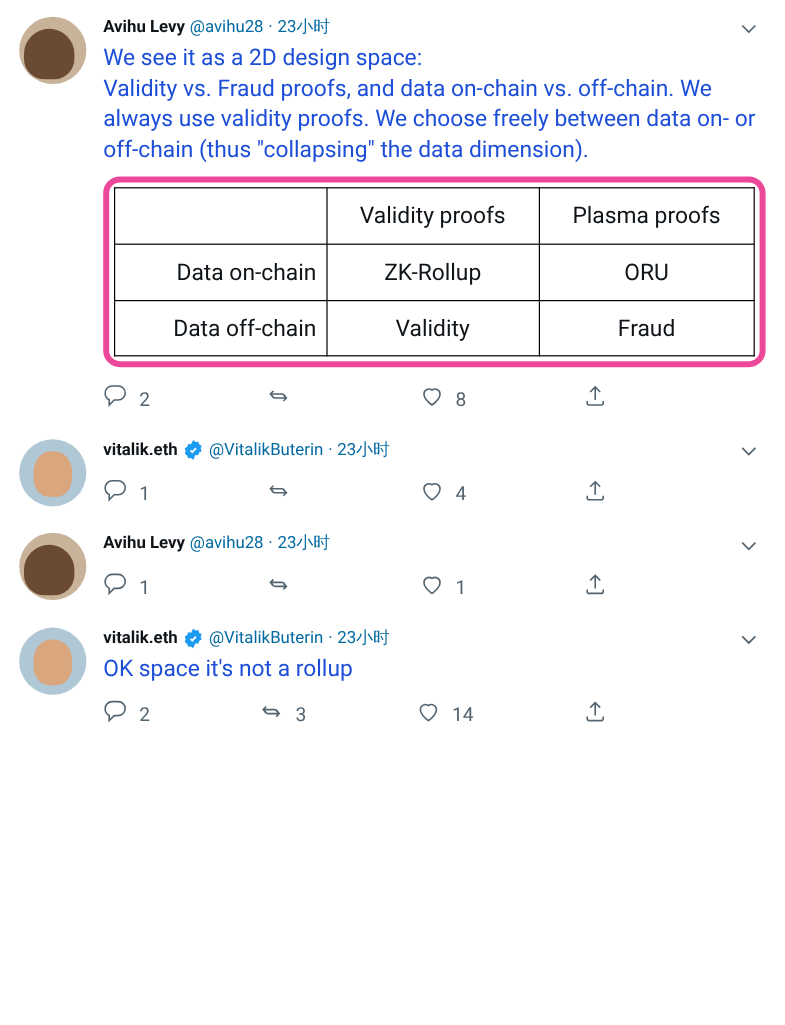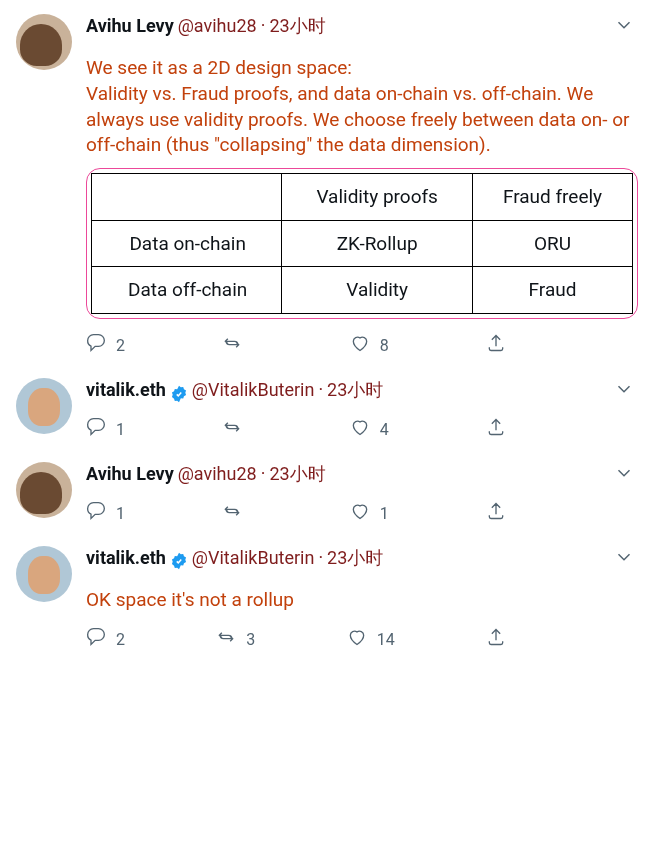--- a/index.html
+++ b/index.html
@@ -41,44 +41,44 @@
     content:"";
     position:absolute;
     top:10px; left:12px;
     width:32px; height:38px;
     background:#d9a67e;
     border-radius:45% 45% 40% 40%;
   }
   .content { flex: 1; min-width:0; }
   .header-line {
     display: flex;
-    align-items: flex-end;
+    align-items: flex-start;
     flex-wrap: wrap;
     gap: 4px;
-    font-size: 18px;
+    font-size: 14px;
   }
   .author-name { font-weight: 700; color:#0f1419; }
   .verified {
     display:inline-flex; align-items:center; justify-content:center;
     width:18px; height:18px; color:#1d9bf0;
   }
-  .handle, .dot, .time { color:#7f1d1d; }
+  .handle, .dot, .time { color:#0369a1; }
   .more-btn {
     position:absolute;
     top:14px;
     right:16px;
     width:28px; height:28px;
     display:flex; align-items:center; justify-content:center;
     color:#536471;
     border-radius:50%;
   }
   .body-text {
     font-size: 19px;
-    color:#c2410c;
-    margin-top:17px;
+    color:#1d4ed8;
+    margin-top:2px;
     white-space: pre-wrap;
   }
   .actions {
     display:flex;
     justify-content:space-between;
     max-width: 420px;
     margin-top:14px;
     color:#536471;
     font-size:16px;
   }
@@ -86,38 +86,38 @@
     display:flex;
     align-items:center;
     gap:10px;
   }
   .action svg { width:20px; height:20px; stroke:#536471; fill:none; stroke-width:1.6; }
   .icon-chevron svg { width:22px; height:22px; stroke:#536471; fill:none; stroke-width:1.6; }
 
   
   .table-card{
     margin-top:10px;
-    border:1px solid #ec4899;
+    border:5px solid #ec4899;
     border-radius:14px;
     padding:4px;
     background:#fff;
   }
   table.design-table{
     width:100%;
     border-collapse:collapse;
     font-size:19px;
   }
   table.design-table td, table.design-table th{
     border:1px solid #000;
     padding:10px 8px;
     text-align:center;
     font-weight:400;
   }
   table.design-table td.rowlabel{
-    text-align:center;
+    text-align:right;
     padding-left:10px;
   }
   table.design-table td.blank{
     border-left:1px solid #000;
   }
 </style>
 </head>
 <body>
 
 <article class="tweet">
@@ -131,21 +131,21 @@
     </div>
     <div class="body-text">We see it as a 2D design space:
 Validity vs. Fraud proofs, and data on-chain vs. off-chain. We always use validity proofs. We choose freely between data on- or off-chain (thus "collapsing" the data dimension).</div>
 
     <div class="table-card">
       <table class="design-table">
         <tbody>
             <tr>
           <td class="blank"></td>
           <td>Validity proofs</td>
-          <td>Fraud freely</td>
+          <td>Plasma proofs</td>
         </tr>
         <tr>
           <td class="rowlabel">Data on-chain</td>
           <td>ZK-Rollup</td>
           <td>ORU</td>
         </tr>
         <tr>
           <td class="rowlabel">Data off-chain</td>
           <td>Validity</td>
           <td>Fraud</td>

